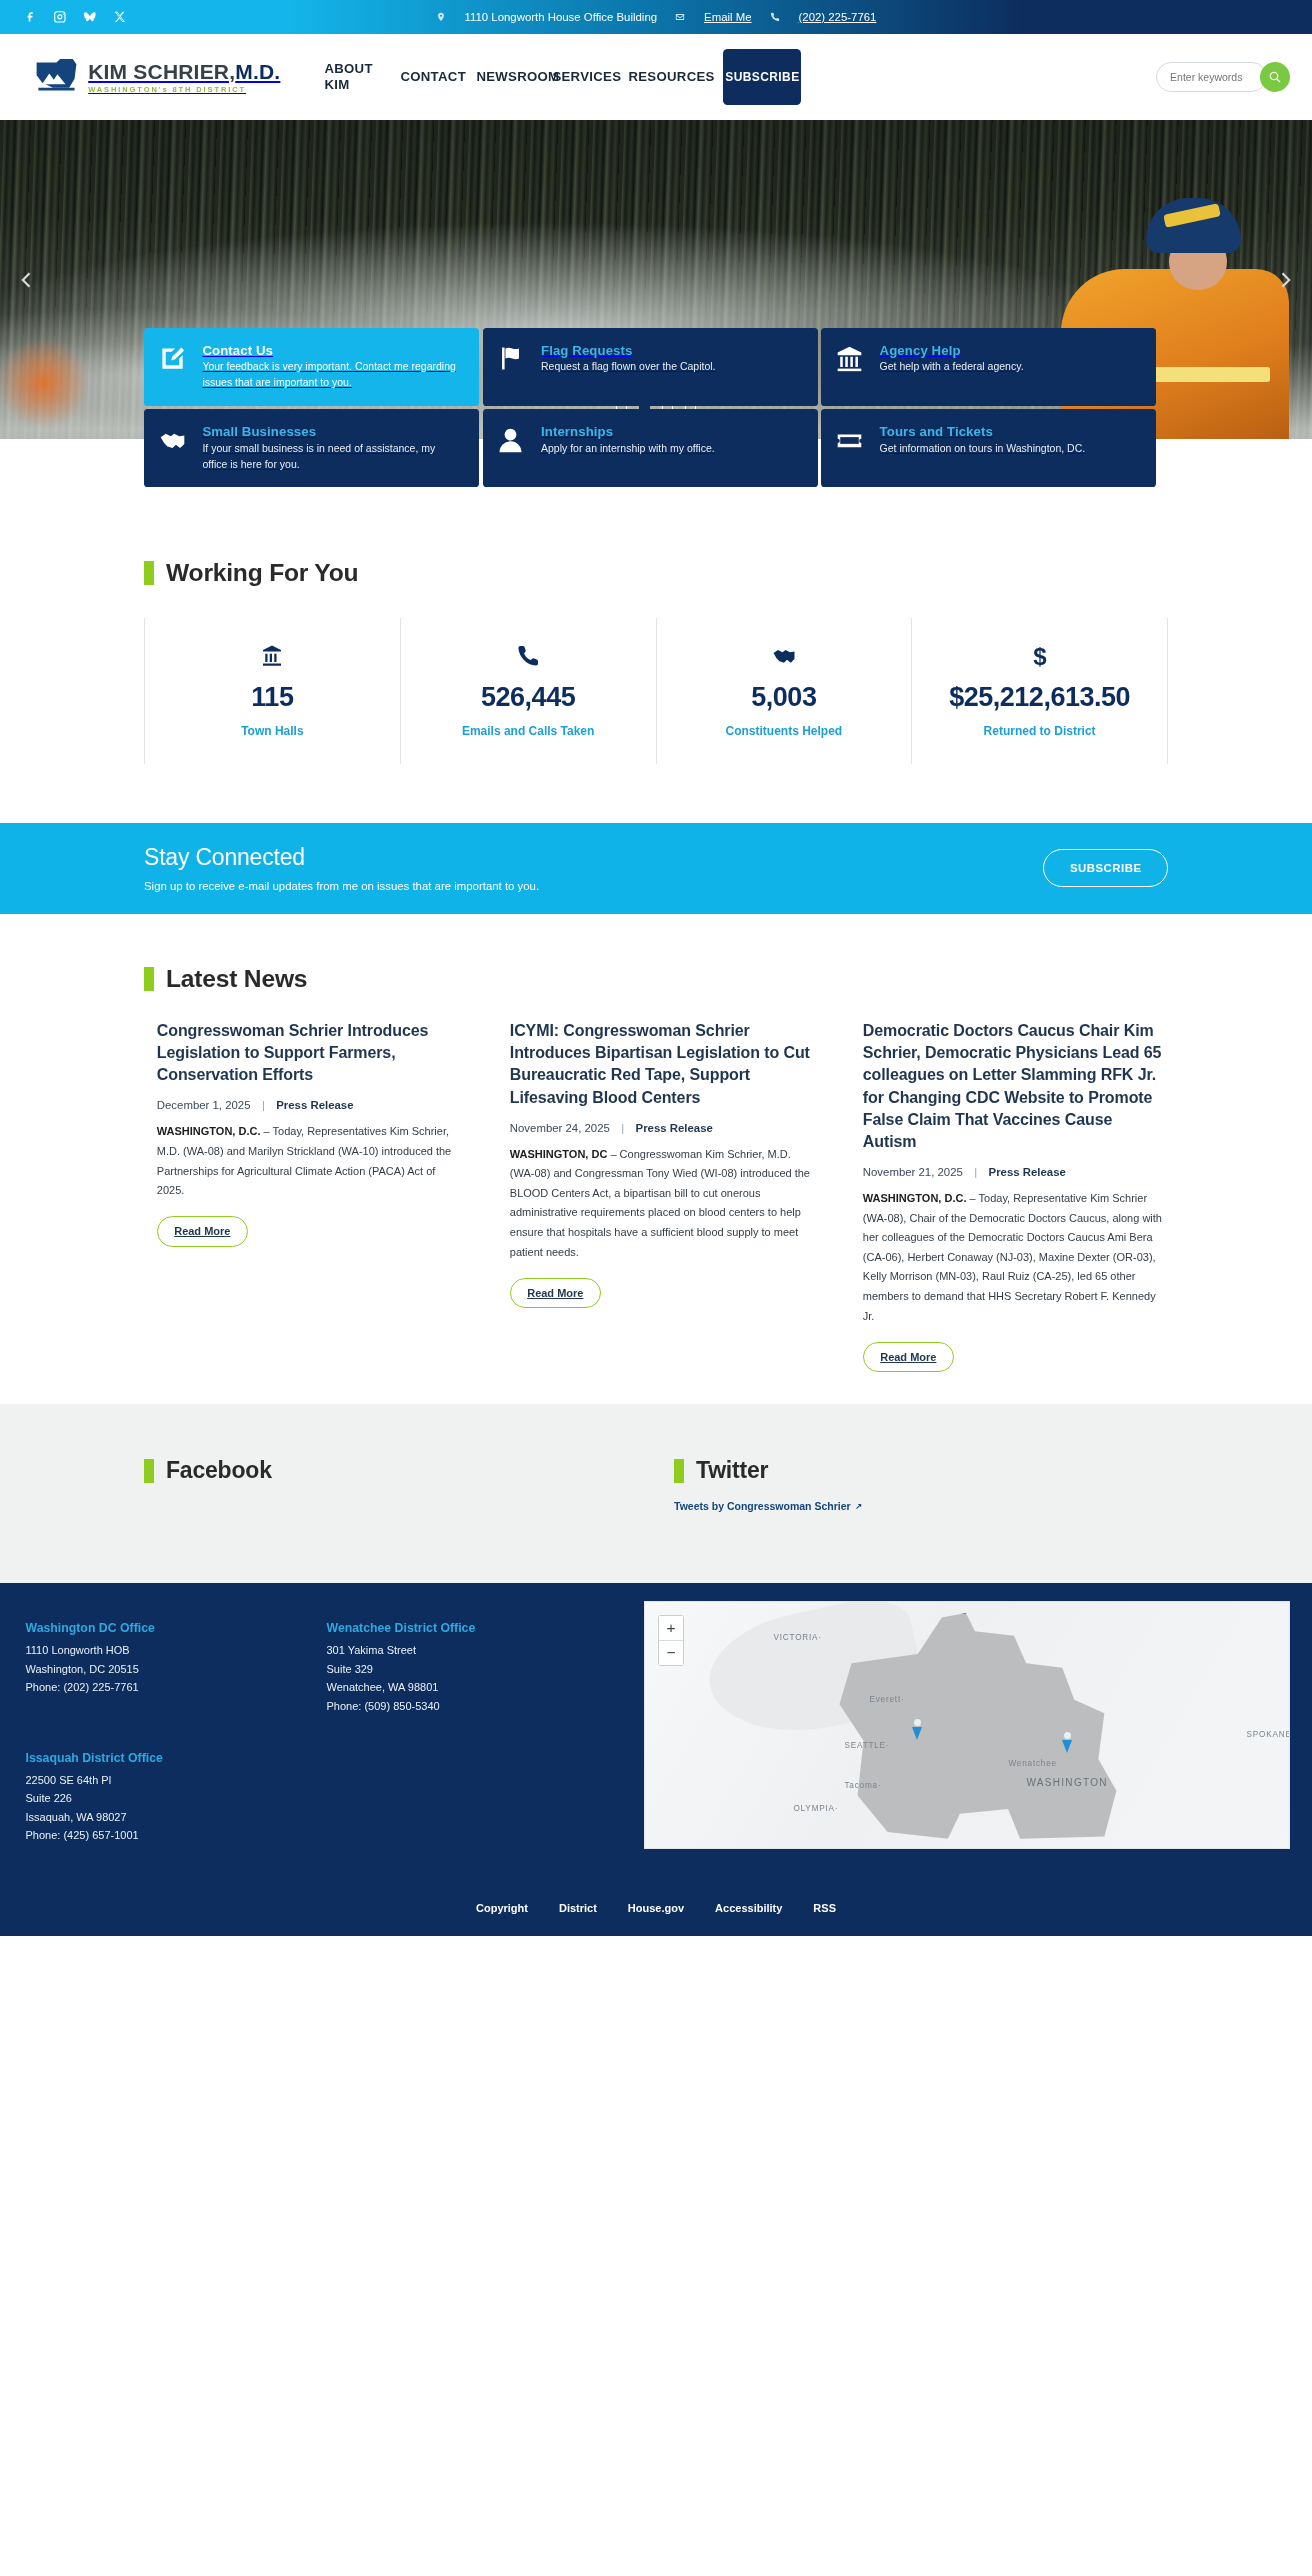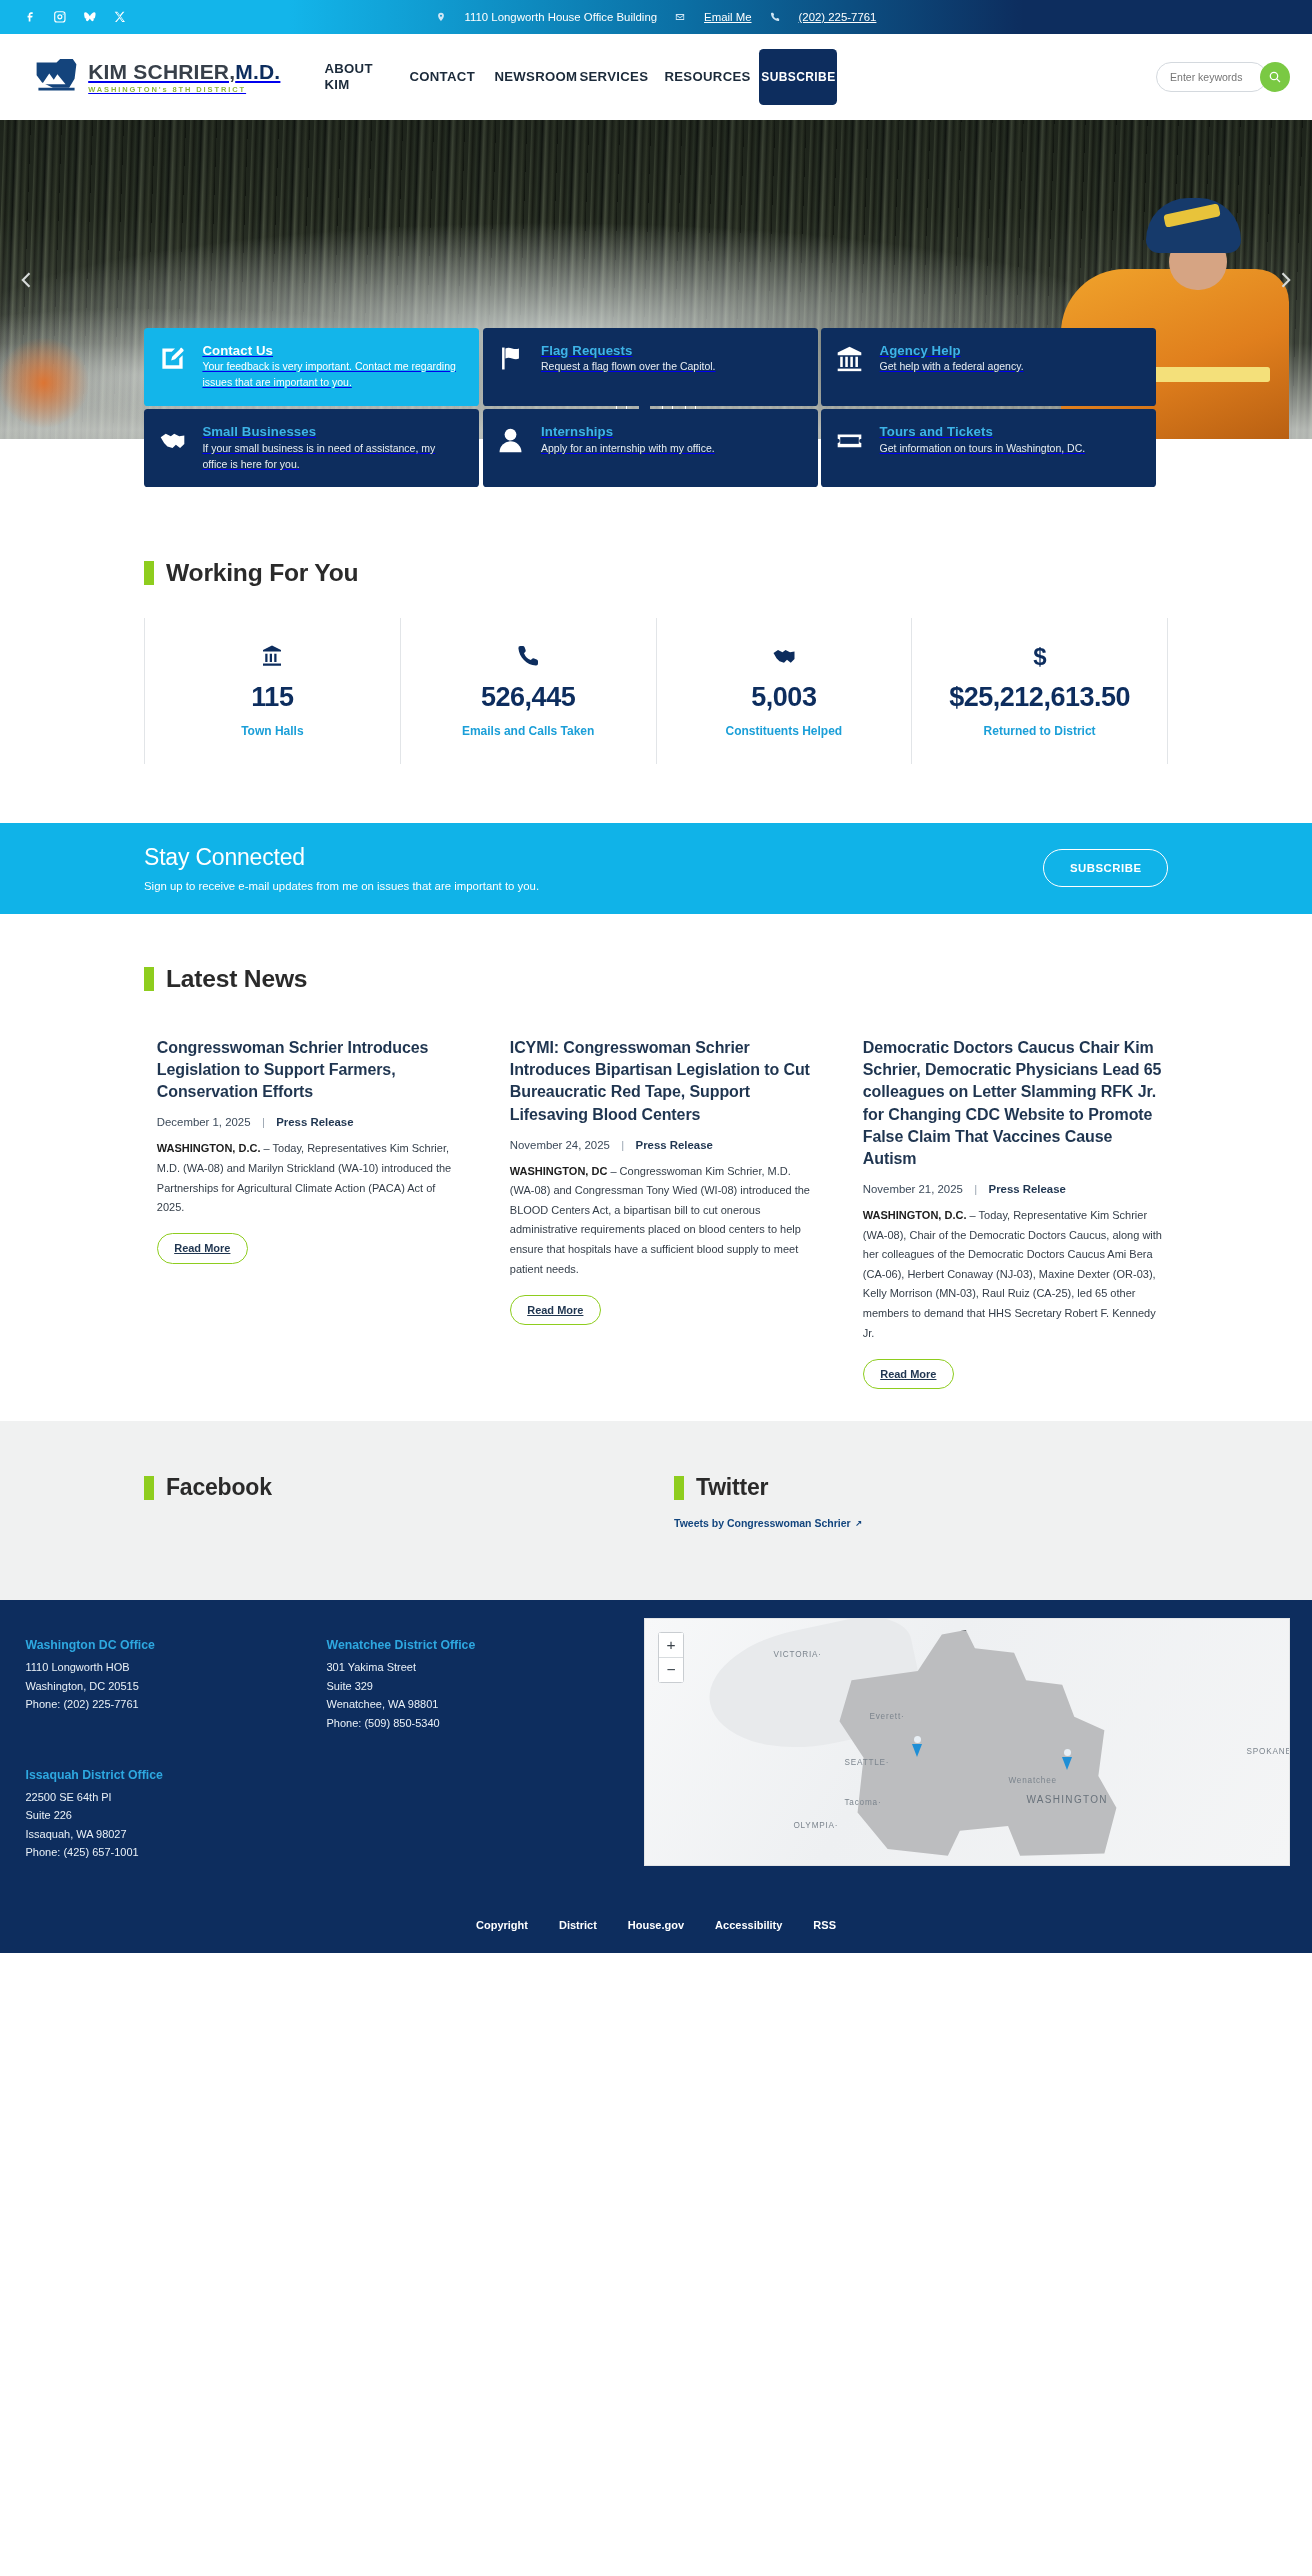--- a/index.html
+++ b/index.html
@@ -47,21 +47,21 @@
   .logo-text { display: flex; flex-direction: column; line-height: 1; }
   .logo-name {
     font-size: 21px; font-weight: 700; letter-spacing: 0.2px;
     color: #38404a; white-space: nowrap;
   }
   .logo-name .md { color: #0d2d5e; }
   .logo-sub {
     font-size: 7.5px; letter-spacing: 1.9px; color: #8fb63c;
     font-weight: 700; margin-top: 3.6px;
   }
-  .nav { display: flex; align-items: center; gap: 21px; margin-left: 44px; }
+  .nav { display: flex; align-items: center; gap: 12px; margin-left: 44px; }
   .nav a {
     font-size: 13.2px; font-weight: 600; color: #1b2a3a;
     text-decoration: none; letter-spacing: 0.3px; line-height: 1.25;
     max-width: 64px;
   }
   .subscribe-btn {
     margin-left: 31px; background: #0d2d5e; color: #fff;
     font-size: 12px; font-weight: 700; letter-spacing: 0.4px;
     width: 78px; height: 56px; border-radius: 4.6px; border: none;
     display: flex; align-items: center; justify-content: center; cursor: pointer;
@@ -203,21 +203,21 @@
   .stay-btn {
     margin-left: auto; border: 1.8px solid #fff; background: transparent;
     color: #fff; font-size: 11.4px; font-weight: 700; letter-spacing: 0.5px;
     padding: 12px 25.5px; border-radius: 24px; cursor: pointer;
     font-family: "Liberation Sans", sans-serif;
   }
 
   
   .news-sec { padding: 51px 144px 32px; position: relative; }
   .news-grid {
-    margin-top: 44px; display: grid; grid-template-columns: repeat(3, 1fr);
+    margin-top: 27px; display: grid; grid-template-columns: repeat(3, 1fr);
     gap: 0 35px; position: relative;
   }
   .news-rule {
     position: absolute; left: 118px; top: 1341px; width: 16.4px; height: 314px;
     background: repeating-linear-gradient(135deg, #cfcfcf 0px, #cfcfcf 1.3px, #ffffff 1.3px, #ffffff 3.8px);
     border-left: 0.9px solid #ededed; border-right: 0.9px solid #ededed;
   }
   .article { padding-left: 12.8px; }
   .article h3 {
     font-size: 16px; line-height: 1.39; font-weight: 700; color: #1f3550;

